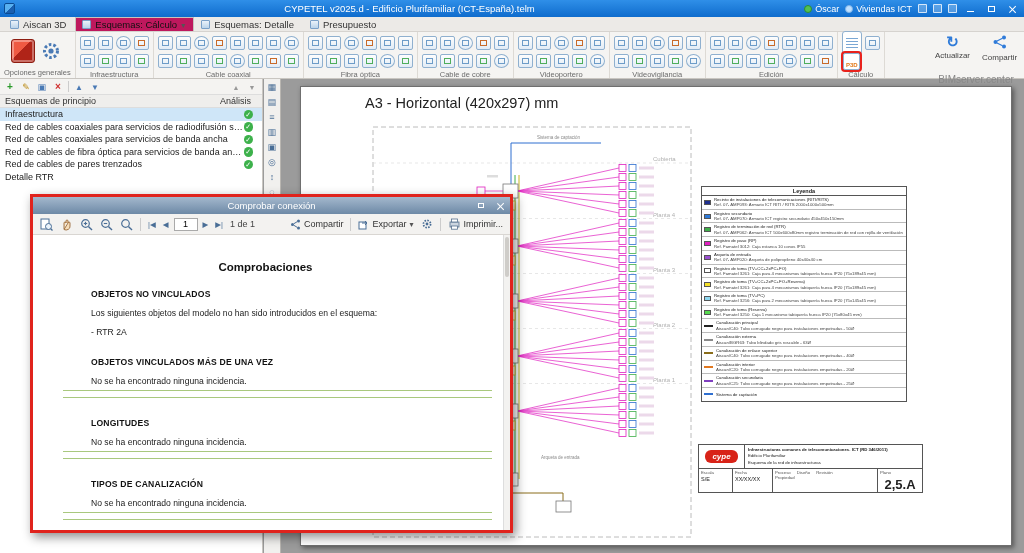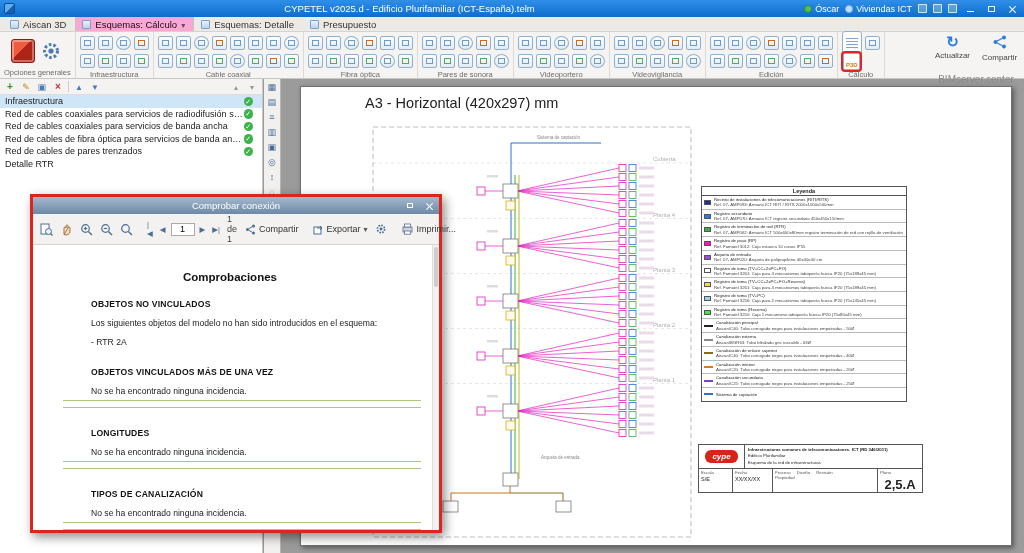--- a/index.html
+++ b/index.html
@@ -17,21 +17,21 @@
   .udot.blue{background:#bfe0ff;border-color:#7fb4e8}
   .tb-sq{width:9px;height:9px;border:1px solid rgba(255,255,255,.75);background:rgba(255,255,255,.25);border-radius:1px}
   .winbtn{width:15px;height:13px;display:flex;align-items:center;justify-content:center}
   .mini{display:block;width:7px;height:1px;background:#fff;margin-top:5px}
   .maxi{display:block;width:7px;height:6px;border:1px solid #fff}
   .maxi.w{width:6px;height:5px}
 
   
   .tabrow{position:absolute;left:0;top:17px;right:0;height:15px;background:#eceae7;border-bottom:1px solid #d6d3cf;display:flex;align-items:flex-end;padding-left:3px;z-index:5}
   .tab{display:flex;align-items:center;gap:4px;font-size:9.5px;color:#333;padding:1px 8px 2px 6px;border:1px solid transparent;border-bottom:none;height:14px}
-  .tab.active{background:#f9a8d4;border-color:#c6c3be;color:#111}
+  .tab.active{background:#be185d;border-color:#c6c3be;color:#111}
   .tabic{width:9px;height:9px;border:1px solid #7aa0c8;background:linear-gradient(#eaf2fa,#bcd4ea);border-radius:1px}
   .caret::before{content:"▾";font-size:8px;color:#555}
 
   
   .ribbon{position:absolute;left:0;top:32px;right:0;height:47px;background:#f5f4f2;border-bottom:1px solid #c9c6c1;display:flex;z-index:5}
   .rgroups{display:flex;flex:1;min-width:0}
   .rgroup{display:flex;flex-direction:column;align-items:center;padding:3px 4px 1px;border-right:1px solid #dddad5}
   .ricons{flex:1;display:grid;grid-auto-flow:column;grid-template-rows:repeat(2,16px);gap:2px 3px;align-items:center;justify-items:center}
   .ricons.bigs{display:flex;align-items:center;gap:4px}
   .ric{width:15px;height:14px;border:1px solid #8fb0cf;border-radius:2px;background:linear-gradient(#fdfdfd,#e2ecf6);position:relative}
@@ -107,21 +107,21 @@
   .tb-bot .cell{border-right:1px solid #555;padding:1px 2px;display:flex;flex-direction:column}
   .tb-bot .cell:last-child{border-right:none}
   .cell.c1{flex:0 0 34px}.cell.c2{flex:0 0 40px}.cell.wide{flex:1}
   .cell.plano{flex:0 0 44px}
   .clab{color:#555}
   .cval{font-size:5.5px;margin-top:1px}
   .cval.big{font-size:13px;font-weight:bold;text-align:center;margin-top:2px}
   .row3{display:flex;gap:6px}
 
   
-  .dialog{position:absolute;left:30px;top:194px;width:412px;height:339px;border:3px solid #e0231d;background:#fff;z-index:50;display:flex;flex-direction:column;box-shadow:3px 4px 10px rgba(0,0,0,.45)}
+  .dialog{position:absolute;left:30px;top:194px;width:483px;height:339px;border:3px solid #e0231d;background:#fff;z-index:50;display:flex;flex-direction:column;box-shadow:3px 4px 10px rgba(0,0,0,.45)}
   .dtitle{flex:0 0 17px;background:linear-gradient(#a4b8cd,#6d89a6);display:flex;align-items:center;justify-content:center;position:relative;color:#fff;font-size:9.5px}
   .wbtns{position:absolute;right:4px;top:0;bottom:0;display:flex;align-items:center;gap:7px}
   .dbtn{display:flex;align-items:center;justify-content:center;width:12px;height:12px}
   .xmark{position:relative;width:8px;height:8px}
   .xmark::before,.xmark::after{content:"";position:absolute;left:3.5px;top:0;width:1.4px;height:9px;background:#fff}
   .xmark::before{transform:rotate(45deg)}
   .xmark::after{transform:rotate(-45deg)}
   .dtoolbar{flex:0 0 21px;background:#f3f2f0;border-bottom:1px solid #d9d6d2;display:flex;align-items:center;gap:3px;padding:0 5px;font-size:9px;color:#333}
   .dtb{display:flex;align-items:center;gap:3px;padding:1px 2px;border-radius:2px;cursor:default}
   .dtb b{font-weight:normal}
@@ -262,21 +262,21 @@
             <span class="ric"></span>
             <span class="ric"></span>
             <span class="ric"></span>
             <span class="ric"></span>
             <span class="ric"></span>
             <span class="ric"></span>
             <span class="ric"></span>
             <span class="ric"></span>
             <span class="ric"></span>
           </div>
-          <div class="glabel">Pares de sonora</div>
+          <div class="glabel">Cable de cobre</div>
         </div>
         <div class="rgroup">
           <div class="ricons">
             <span class="ric"></span>
             <span class="ric"></span>
             <span class="ric"></span>
             <span class="ric"></span>
             <span class="ric"></span>
             <span class="ric"></span>
             <span class="ric"></span>
@@ -359,20 +359,24 @@
       <span class="sic ic-add"></span>
       <span class="sic ic-edit"></span>
       <span class="sic ic-copy"></span>
       <span class="sic ic-del"></span>
       <span class="ssep"></span>
       <span class="sic ic-up"></span>
       <span class="sic ic-down"></span>
       <span class="flex1"></span>
       <span class="sic ic-sa"></span>
       <span class="sic ic-sd"></span>
+    </div>
+    <div class="shead">
+      <span>Esquemas de principio</span>
+      <span class="anal">Análisis</span>
     </div>
     <div>
         <div class="srow selected">
           <span class="slabel">Infraestructura</span>
           <span class="check"></span>
         </div>
         <div class="srow">
           <span class="slabel">Red de cables coaxiales para servicios de radiodifusión sonora y televisión</span>
           <span class="check"></span>
         </div>

